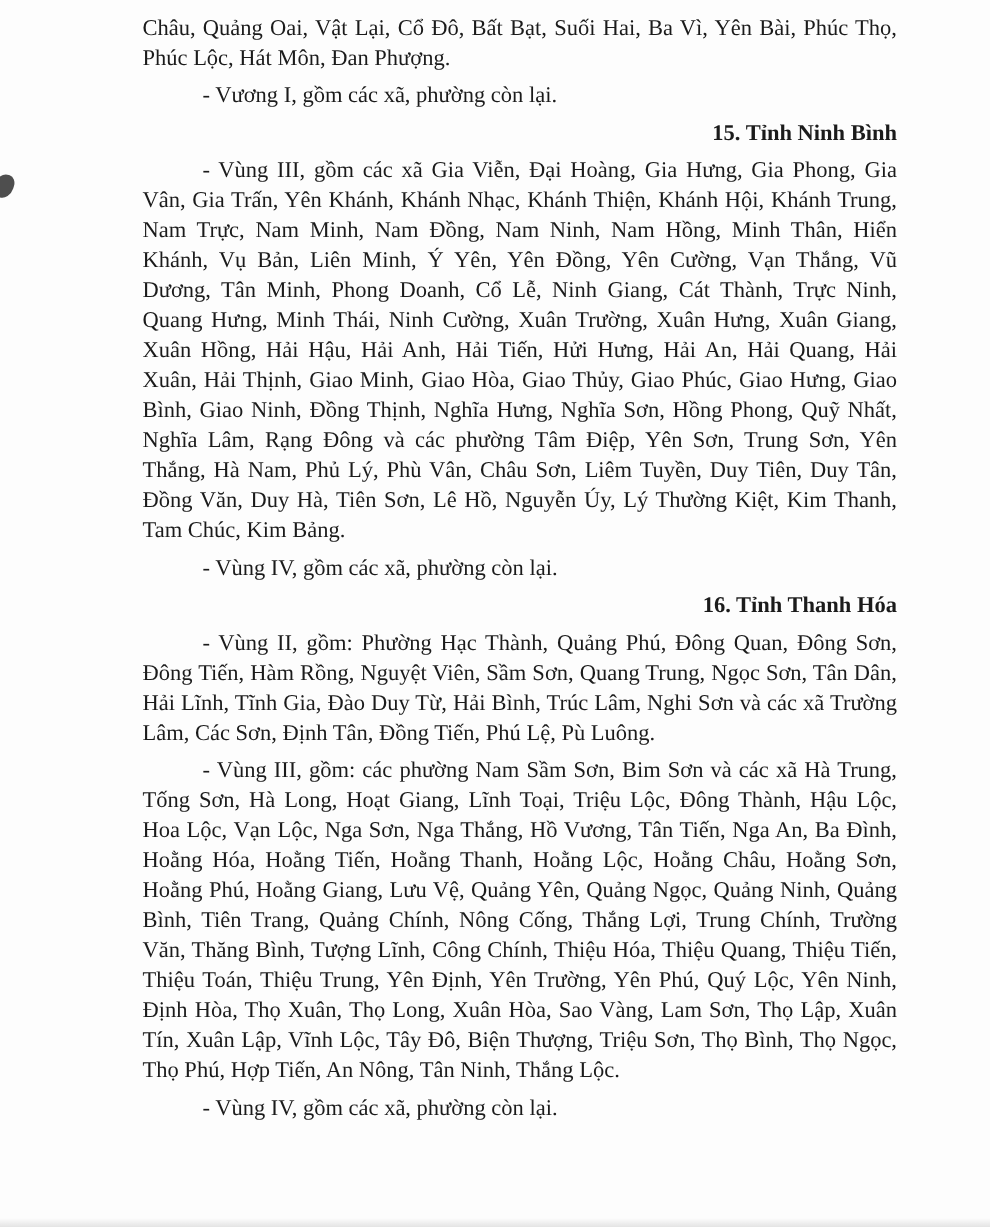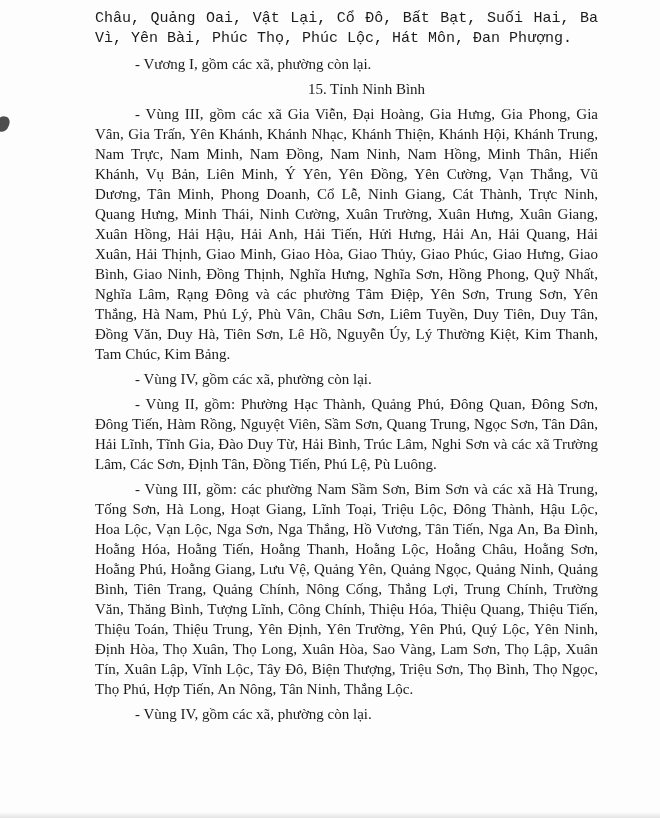--- a/index.html
+++ b/index.html
@@ -24,25 +24,24 @@
     color: #1b1b1b;
     text-align: justify;
     position: relative;
   }
   .page p {
     margin: 0 0 5px 0;
     text-indent: 40px;
   }
   .page p.continuation {
     text-indent: 0;
-    font-family: Liberation Mono, monospace;
   }
   .page p.heading {
-    font-weight: normal;
-    text-align: center;
+    font-weight: bold;
+    text-align: right;
   }
   .scan-smudge {
     position: absolute;
     left: -4px;
     top: 116px;
     width: 13px;
     height: 16px;
     background: #2f2f2f;
     border-radius: 60% 40% 55% 45%;
     opacity: 0.85;
@@ -60,19 +59,20 @@
 </style>
 </head>
 <body>
 
 <div class="page">
   <p class="continuation">Châu, Quảng Oai, Vật Lại, Cổ Đô, Bất Bạt, Suối Hai, Ba Vì, Yên Bài, Phúc Thọ, Phúc Lộc, Hát Môn, Đan Phượng.</p>
   <p class="item">- Vương I, gồm các xã, phường còn lại.</p>
   <p class="heading">15. Tỉnh Ninh Bình</p>
   <p class="item">- Vùng III, gồm các xã Gia Viễn, Đại Hoàng, Gia Hưng, Gia Phong, Gia Vân, Gia Trấn, Yên Khánh, Khánh Nhạc, Khánh Thiện, Khánh Hội, Khánh Trung, Nam Trực, Nam Minh, Nam Đồng, Nam Ninh, Nam Hồng, Minh Thân, Hiển Khánh, Vụ Bản, Liên Minh, Ý Yên, Yên Đồng, Yên Cường, Vạn Thắng, Vũ Dương, Tân Minh, Phong Doanh, Cổ Lễ, Ninh Giang, Cát Thành, Trực Ninh, Quang Hưng, Minh Thái, Ninh Cường, Xuân Trường, Xuân Hưng, Xuân Giang, Xuân Hồng, Hải Hậu, Hải Anh, Hải Tiến, Hửi Hưng, Hải An, Hải Quang, Hải Xuân, Hải Thịnh, Giao Minh, Giao Hòa, Giao Thủy, Giao Phúc, Giao Hưng, Giao Bình, Giao Ninh, Đồng Thịnh, Nghĩa Hưng, Nghĩa Sơn, Hồng Phong, Quỹ Nhất, Nghĩa Lâm, Rạng Đông và các phường Tâm Điệp, Yên Sơn, Trung Sơn, Yên Thắng, Hà Nam, Phủ Lý, Phù Vân, Châu Sơn, Liêm Tuyền, Duy Tiên, Duy Tân, Đồng Văn, Duy Hà, Tiên Sơn, Lê Hồ, Nguyễn Úy, Lý Thường Kiệt, Kim Thanh, Tam Chúc, Kim Bảng.</p>
   <p class="item">- Vùng IV, gồm các xã, phường còn lại.</p>
+  <p class="heading">16. Tỉnh Thanh Hóa</p>
   <p class="item">- Vùng II, gồm: Phường Hạc Thành, Quảng Phú, Đông Quan, Đông Sơn, Đông Tiến, Hàm Rồng, Nguyệt Viên, Sầm Sơn, Quang Trung, Ngọc Sơn, Tân Dân, Hải Lĩnh, Tĩnh Gia, Đào Duy Từ, Hải Bình, Trúc Lâm, Nghi Sơn và các xã Trường Lâm, Các Sơn, Định Tân, Đồng Tiến, Phú Lệ, Pù Luông.</p>
   <p class="item">- Vùng III, gồm: các phường Nam Sầm Sơn, Bim Sơn và các xã Hà Trung, Tống Sơn, Hà Long, Hoạt Giang, Lĩnh Toại, Triệu Lộc, Đông Thành, Hậu Lộc, Hoa Lộc, Vạn Lộc, Nga Sơn, Nga Thắng, Hồ Vương, Tân Tiến, Nga An, Ba Đình, Hoằng Hóa, Hoằng Tiến, Hoằng Thanh, Hoằng Lộc, Hoằng Châu, Hoằng Sơn, Hoằng Phú, Hoằng Giang, Lưu Vệ, Quảng Yên, Quảng Ngọc, Quảng Ninh, Quảng Bình, Tiên Trang, Quảng Chính, Nông Cống, Thắng Lợi, Trung Chính, Trường Văn, Thăng Bình, Tượng Lĩnh, Công Chính, Thiệu Hóa, Thiệu Quang, Thiệu Tiến, Thiệu Toán, Thiệu Trung, Yên Định, Yên Trường, Yên Phú, Quý Lộc, Yên Ninh, Định Hòa, Thọ Xuân, Thọ Long, Xuân Hòa, Sao Vàng, Lam Sơn, Thọ Lập, Xuân Tín, Xuân Lập, Vĩnh Lộc, Tây Đô, Biện Thượng, Triệu Sơn, Thọ Bình, Thọ Ngọc, Thọ Phú, Hợp Tiến, An Nông, Tân Ninh, Thắng Lộc.</p>
   <p class="item">- Vùng IV, gồm các xã, phường còn lại.</p>
 </div>
 
 <div class="scan-smudge"></div>
 <div class="page-bottom-edge"></div>
 
 </body></html>

